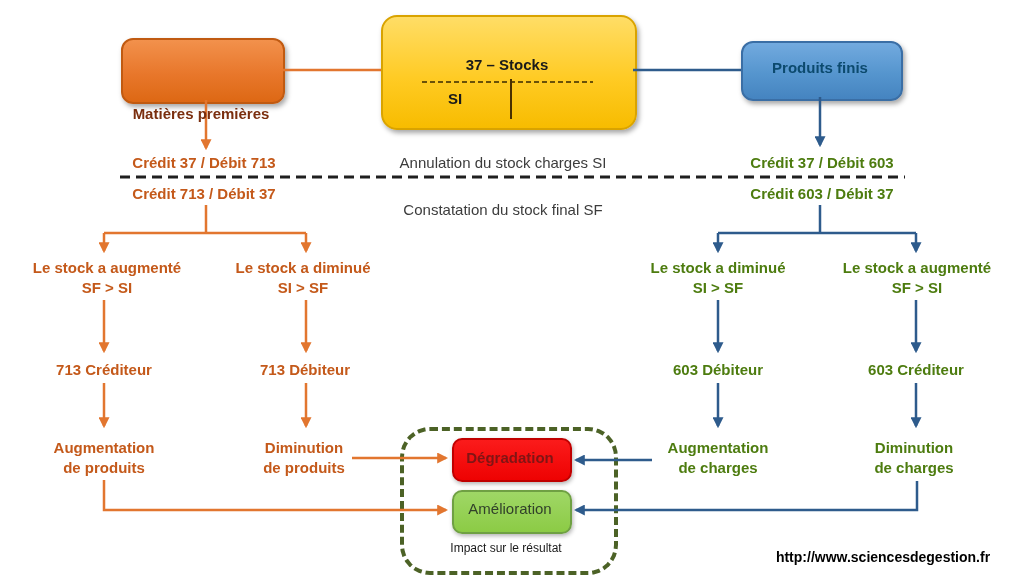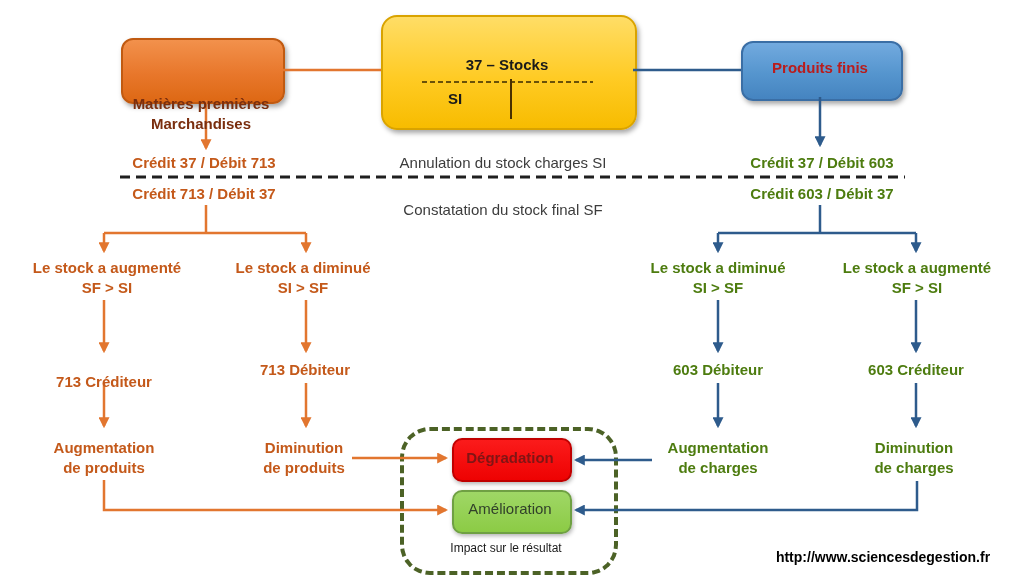--- a/index.html
+++ b/index.html
@@ -28,21 +28,21 @@
   #wires{position:absolute;left:0;top:0;z-index:2;}
   
   .t{position:absolute;transform:translate(-50%,-50%);white-space:nowrap;text-align:center;
      font-size:15px;line-height:20px;z-index:3;}
   .t span{display:block;}
   .orange{color:#C4591A;font-weight:700;}
   .blue{color:#4d7c0f;font-weight:700;}
   .gray{color:#3C3C3C;font-weight:400;}
   .boxlabel-orange{color:#7A2E0E;font-weight:700;margin-top:45px;}
   .boxlabel-yellow{color:#1A1A1A;font-weight:700;}
-  .boxlabel-blue{color:#b91c1c;font-weight:700;}
+  .boxlabel-blue{color:#0c4a6e;font-weight:700;}
   .deg-label{color:#801515;font-weight:600;}
   .amel-label{color:#31402A;font-weight:400;}
   .impact-label{color:#1A1A1A;font-weight:400;font-size:12px;}
   .url-label{color:#000000;font-weight:700;font-size:14px;}
 </style>
 </head>
 <body>
 
 <div id="canvas">
 
@@ -94,21 +94,20 @@
       <line x1="916" y1="300" x2="916" y2="351" marker-end="url(#ab)"></line>
       <line x1="718" y1="383" x2="718" y2="426" marker-end="url(#ab)"></line>
       <line x1="916" y1="383" x2="916" y2="426" marker-end="url(#ab)"></line>
       <line x1="652" y1="460" x2="576" y2="460" marker-end="url(#ab)"></line>
       <path d="M917,481 L917,510 L576,510" marker-end="url(#ab)"></path>
     </g>
   </svg>
 
   <div class="t boxlabel-orange" style="left:201px;top:69px;">
     <span>Matières premières</span>
-    <span>Marchandises</span>
   </div>
 
   <div class="t boxlabel-yellow" style="left:507px;top:65px;">37 – Stocks</div>
   <div class="t boxlabel-yellow" style="left:455px;top:99px;">SI</div>
 
   <div class="t boxlabel-blue" style="left:820px;top:68px;">Produits finis</div>
 
   <div class="t orange" style="left:204px;top:163px;">Crédit 37 / Débit 713</div>
   <div class="t orange" style="left:204px;top:194px;">Crédit 713 / Débit 37</div>
   <div class="t gray" style="left:503px;top:163px;">Annulation du stock charges SI</div>
@@ -118,21 +117,21 @@
 
   <div class="t orange" style="left:107px;top:278px;">
     <span>Le stock a augmenté</span>
     <span>SF &gt; SI</span>
   </div>
   <div class="t orange" style="left:303px;top:278px;">
     <span>Le stock a diminué</span>
     <span>SI &gt; SF</span>
   </div>
 
-  <div class="t orange" style="left:104px;top:370px;margin-top:12px;">713 Créditeur</div>
+  <div class="t orange" style="left:104px;top:370px;">713 Créditeur</div>
   <div class="t orange" style="left:305px;top:370px;">713 Débiteur</div>
 
   <div class="t orange" style="left:104px;top:458px;">
     <span>Augmentation</span>
     <span>de produits</span>
   </div>
   <div class="t orange" style="left:304px;top:458px;">
     <span>Diminution</span>
     <span>de produits</span>
   </div>

